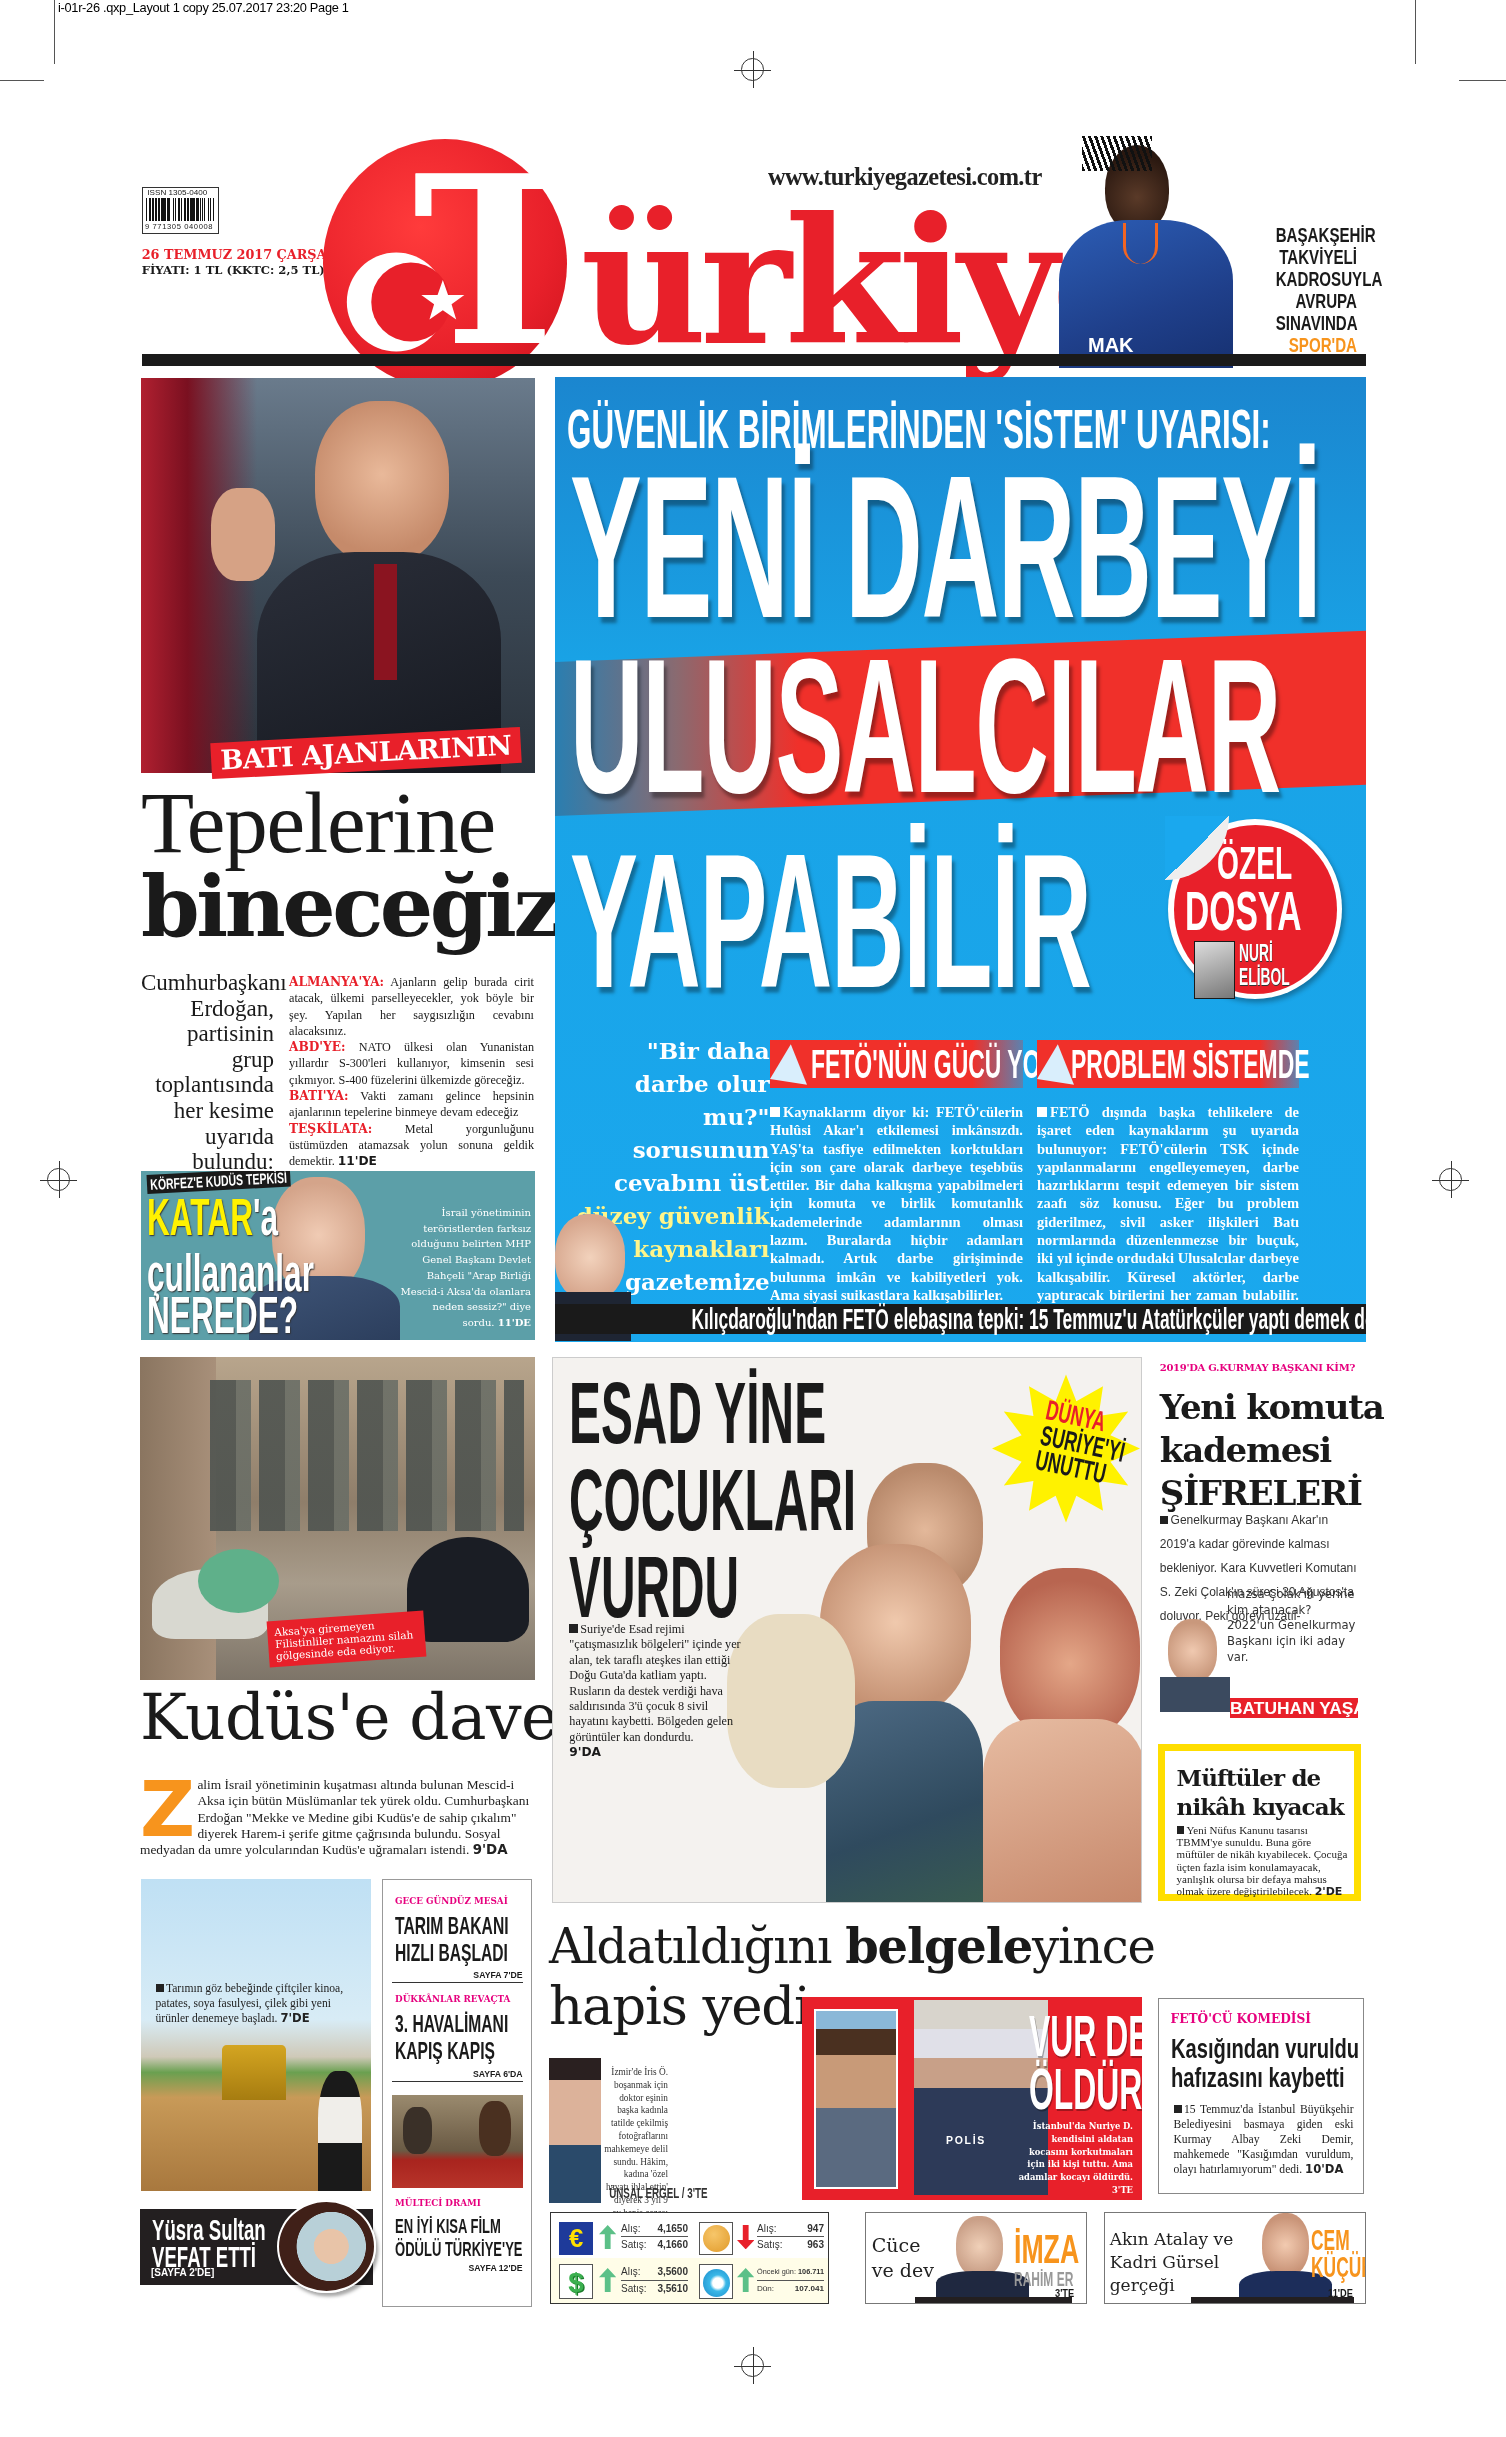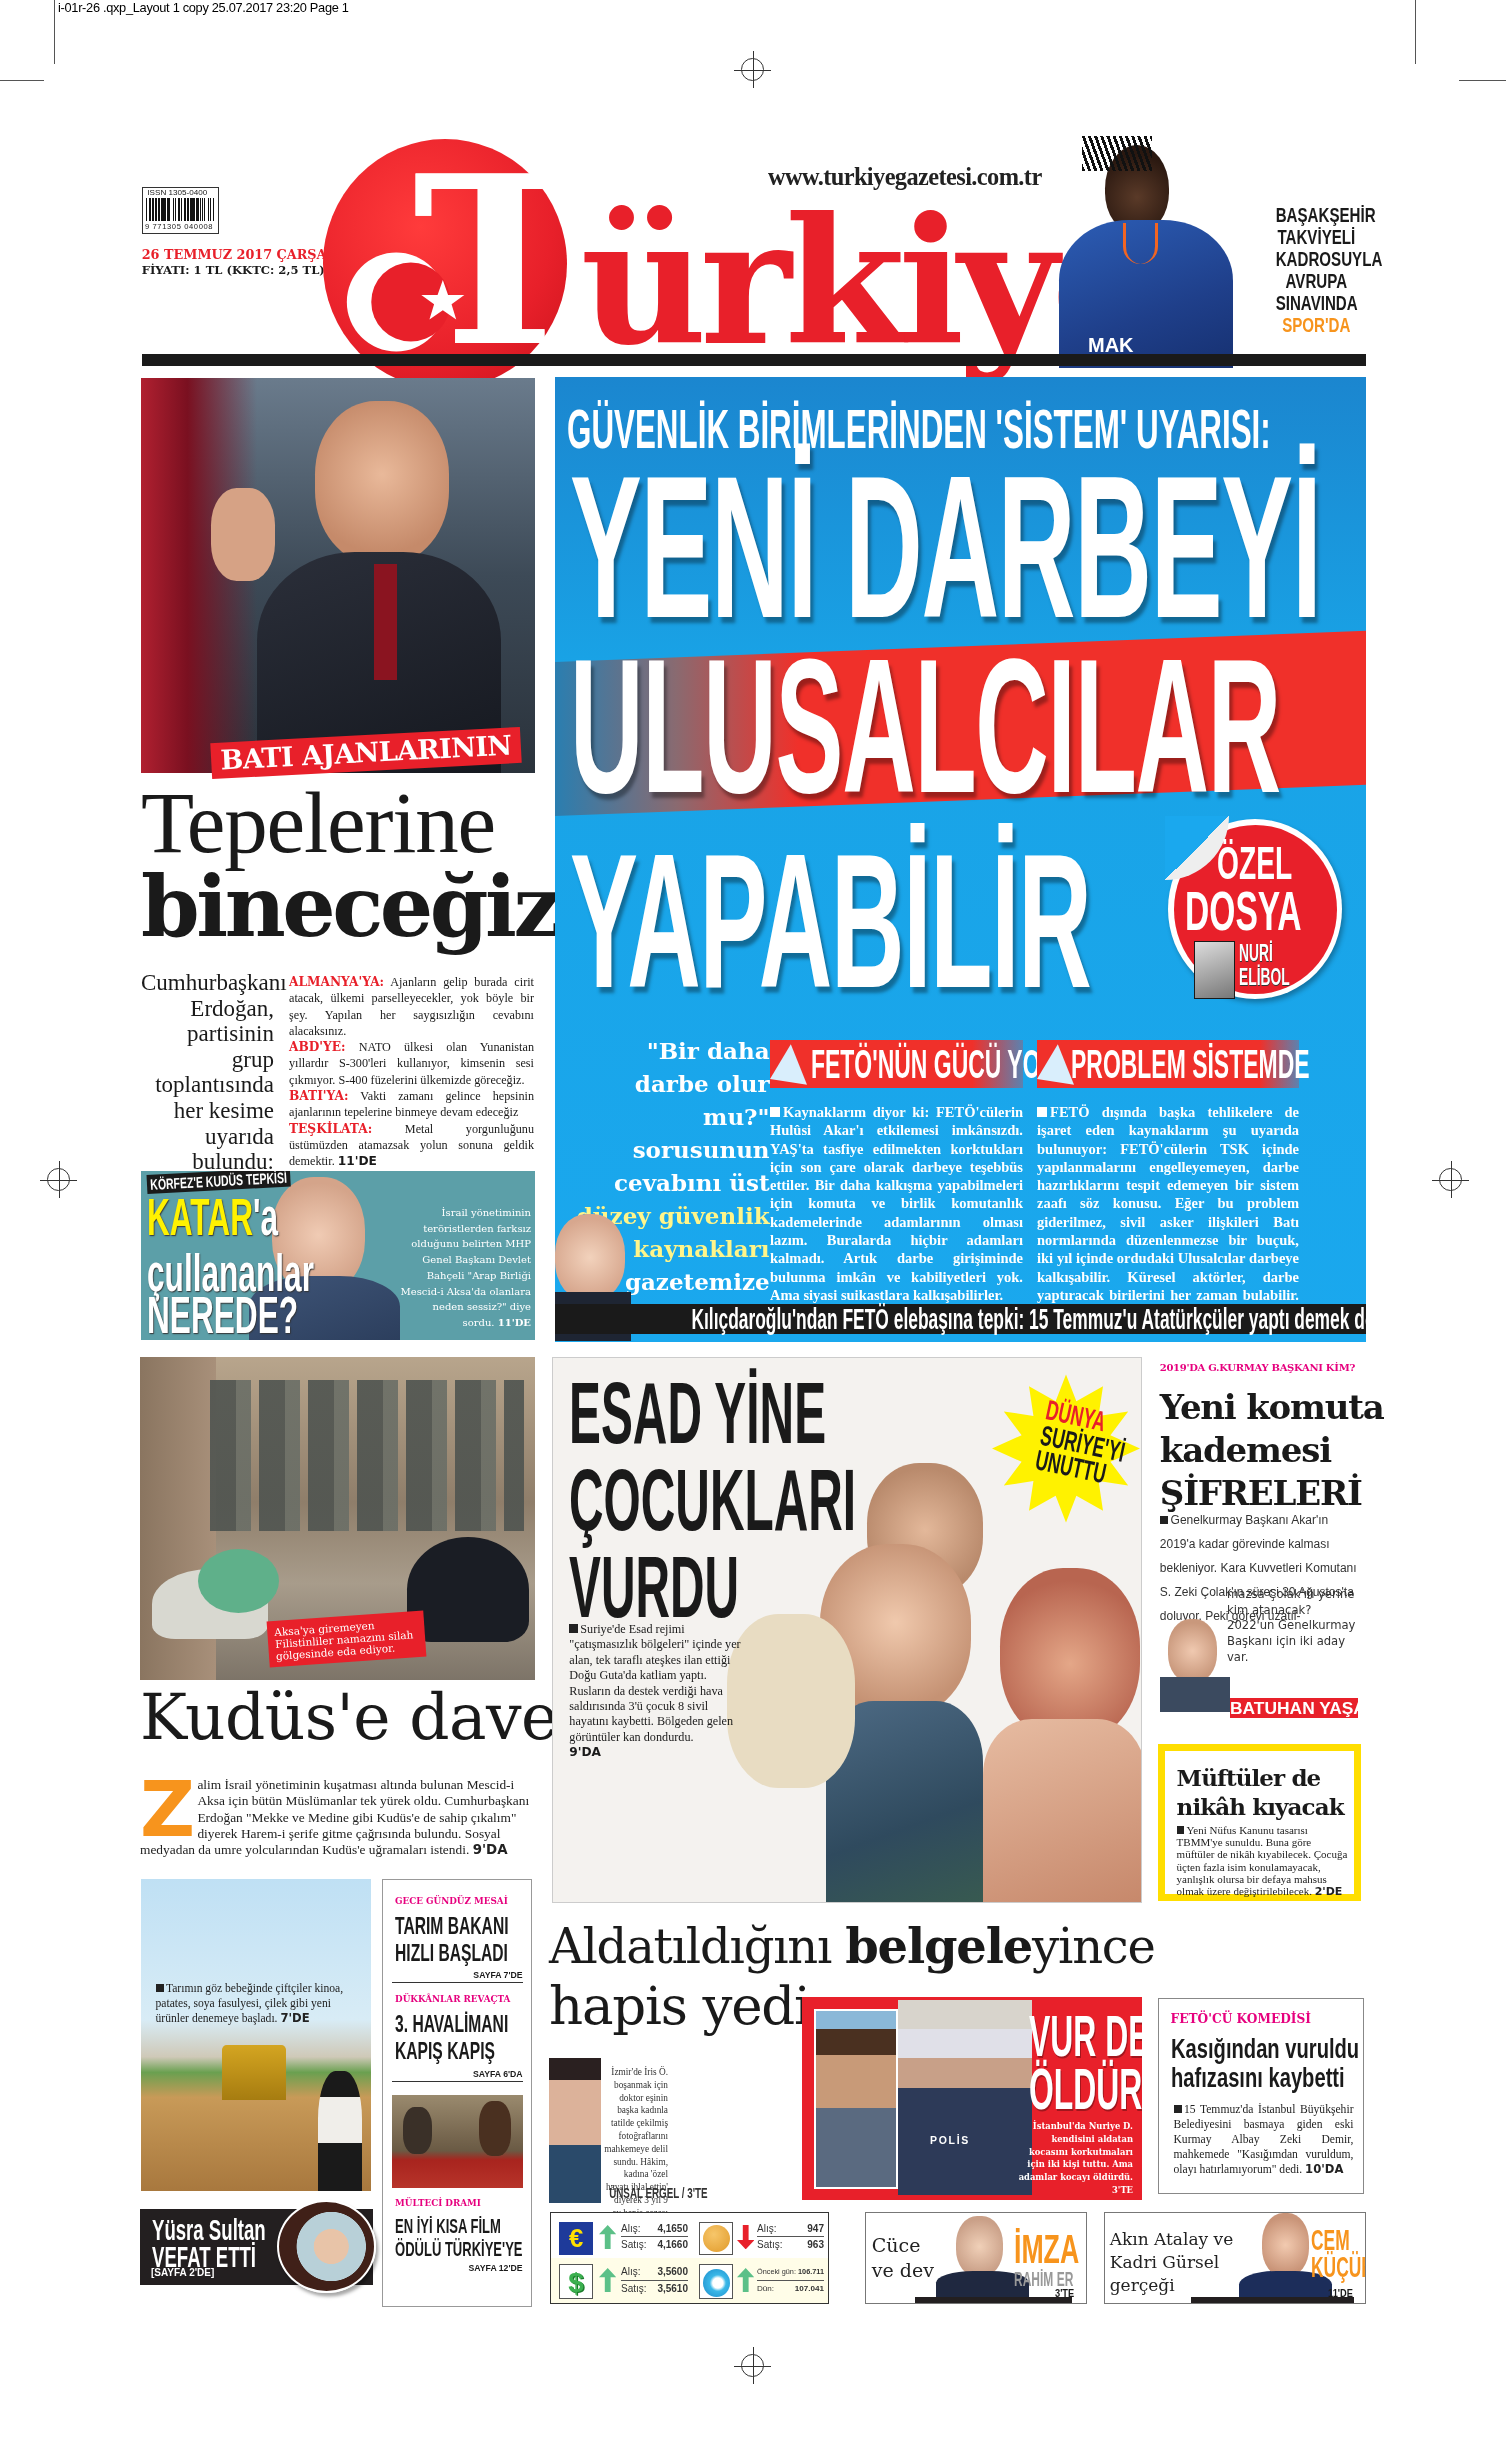--- a/index.html
+++ b/index.html
@@ -50,21 +50,21 @@
   </div>
   <div class="abs lserif" style="left:628px;top:47px;font-size:24.4px;font-weight:700;color:#222;letter-spacing:-0.6px">www.turkiyegazetesi.com.tr</div>
 
   <div class="abs photo" style="left:907px;top:17.4px;width:198px;height:235px">
     <div style="position:absolute;left:58px;top:11.6px;width:64px;height:87px;border-radius:50% 50% 45% 45%;background:radial-gradient(circle at 50% 60%,#5a3a28,#2a1810 70%)"></div>
     <div style="position:absolute;left:35px;top:2.9px;width:70px;height:35px;background:repeating-linear-gradient(70deg,#111 0 2.9px,transparent 2.9px 5.8px)"></div>
     <div style="position:absolute;left:11.6px;top:87px;width:174px;height:151px;border-radius:40% 40% 0 0;background:linear-gradient(160deg,#2c5db5,#1f3f8a 60%,#163070)"></div>
     <div style="position:absolute;left:76px;top:90px;width:35px;height:41px;border-left:3.5px solid #f26522;border-right:3.5px solid #f26522;border-radius:0 0 23px 23px"></div>
     <div style="position:absolute;left:41px;top:201px;font-weight:700;font-size:20px;color:#fff;font-family:'Liberation Sans',sans-serif">MAK</div>
   </div>
-  <div class="abs" style="left:1104px;top:88px;width:113px;text-align:center;line-height:22px">
+  <div class="abs" style="left:1104px;top:108px;width:113px;text-align:right;line-height:22px">
     <div style="font-weight:700;font-size:21px;transform:scaleX(.72);transform-origin:right;white-space:nowrap">BAŞAKŞEHİR</div>
     <div style="font-weight:700;font-size:21px;transform:scaleX(.72);transform-origin:right;white-space:nowrap">TAKVİYELİ</div>
     <div style="font-weight:700;font-size:21px;transform:scaleX(.72);transform-origin:right;white-space:nowrap">KADROSUYLA</div>
     <div style="font-weight:700;font-size:21px;transform:scaleX(.72);transform-origin:right;white-space:nowrap">AVRUPA</div>
     <div style="font-weight:700;font-size:21px;transform:scaleX(.72);transform-origin:right;white-space:nowrap">SINAVINDA</div>
     <div style="font-weight:700;font-size:21px;color:#f7941d;transform:scaleX(.72);transform-origin:right;white-space:nowrap">SPOR'DA</div>
   </div>
   <div class="abs" style="left:1.7px;top:238px;width:1224px;height:11.6px;background:#1a1a1a"></div>
 </div>
 
@@ -275,21 +275,21 @@
     <div><span style="font-weight:400">Aldatıldığını </span><span style="font-weight:700">belge</span><span style="font-weight:700">le</span><span>yince</span></div>
     <div style="font-size:53px;line-height:64px">hapis yedi</div>
   </div>
   <div class="abs" style="left:0;top:140px;width:52px;height:145px;background:linear-gradient(180deg,#2a2020 0 15%,#dcb29a 15% 60%,#2a4a6a 60%)"></div>
   <div class="abs lserif" style="left:55px;top:148px;width:64px;text-align:right;font-size:9.3px;line-height:12.8px;color:#333">İzmir'de İris Ö. boşanmak için doktor eşinin başka kadınla tatilde çekilmiş fotoğraflarını mahkemeye delil sundu. Hâkim, kadına 'özel hayatı ihlal ettin' diyerek 3 yıl 9 ay hapis cezası verdi.</div>
   <div class="abs" style="left:35px;top:267px;width:84px;text-align:right;font-weight:700;font-size:14px;color:#333;white-space:nowrap;transform:scaleX(.7);transform-origin:right">ÜNSAL  ERGEL / 3'TE</div>
 </div>
 
 <div class="abs" style="left:802px;top:1997px;width:340px;height:203px;background:#e8202a;overflow:hidden">
   <div class="abs" style="left:11.6px;top:11.6px;width:84px;height:180px;border:2.3px solid #fff;background:linear-gradient(180deg,#8ab8d8 0 10%,#4a3020 10% 25%,#c89a78 25% 55%,#5a6a80 55%)"></div>
-  <div class="abs" style="left:96px;top:2.9px;width:134px;height:195px;background:linear-gradient(180deg,#d8d4cc 0 15%,#e0e0e8 15% 30%,#c8a088 30% 45%,#2d3a58 45%)">
+  <div class="abs" style="left:112px;top:2.9px;width:134px;height:195px;background:linear-gradient(180deg,#d8d4cc 0 15%,#e0e0e8 15% 30%,#c8a088 30% 45%,#2d3a58 45%)">
     <div style="position:absolute;left:32px;top:134px;color:#fff;font-weight:700;font-size:10.5px;letter-spacing:1.7px">POLİS</div>
   </div>
   <div class="abs" style="left:227px;top:11.6px;transform:scaleX(.55);transform-origin:left top;white-space:nowrap;line-height:53px">
     <div style="font-weight:700;font-size:58px;color:#fff;text-shadow:1.7px 1.7px 0 rgba(0,0,0,.3)">VUR DEDİ</div>
     <div style="font-weight:700;font-size:58px;color:#fff;text-shadow:1.7px 1.7px 0 rgba(0,0,0,.3)">ÖLDÜRDÜ</div>
   </div>
   <div class="abs slab" style="left:209px;top:123px;width:122px;text-align:right;font-size:8.4px;line-height:12.8px;color:#fff;font-weight:700">
     <span>İstanbul'da Nuriye D. kendisini aldatan kocasını korkutmaları için iki kişi tuttu. Ama adamlar kocayı öldürdü.</span> <span>3'TE</span>
   </div>
 </div>

